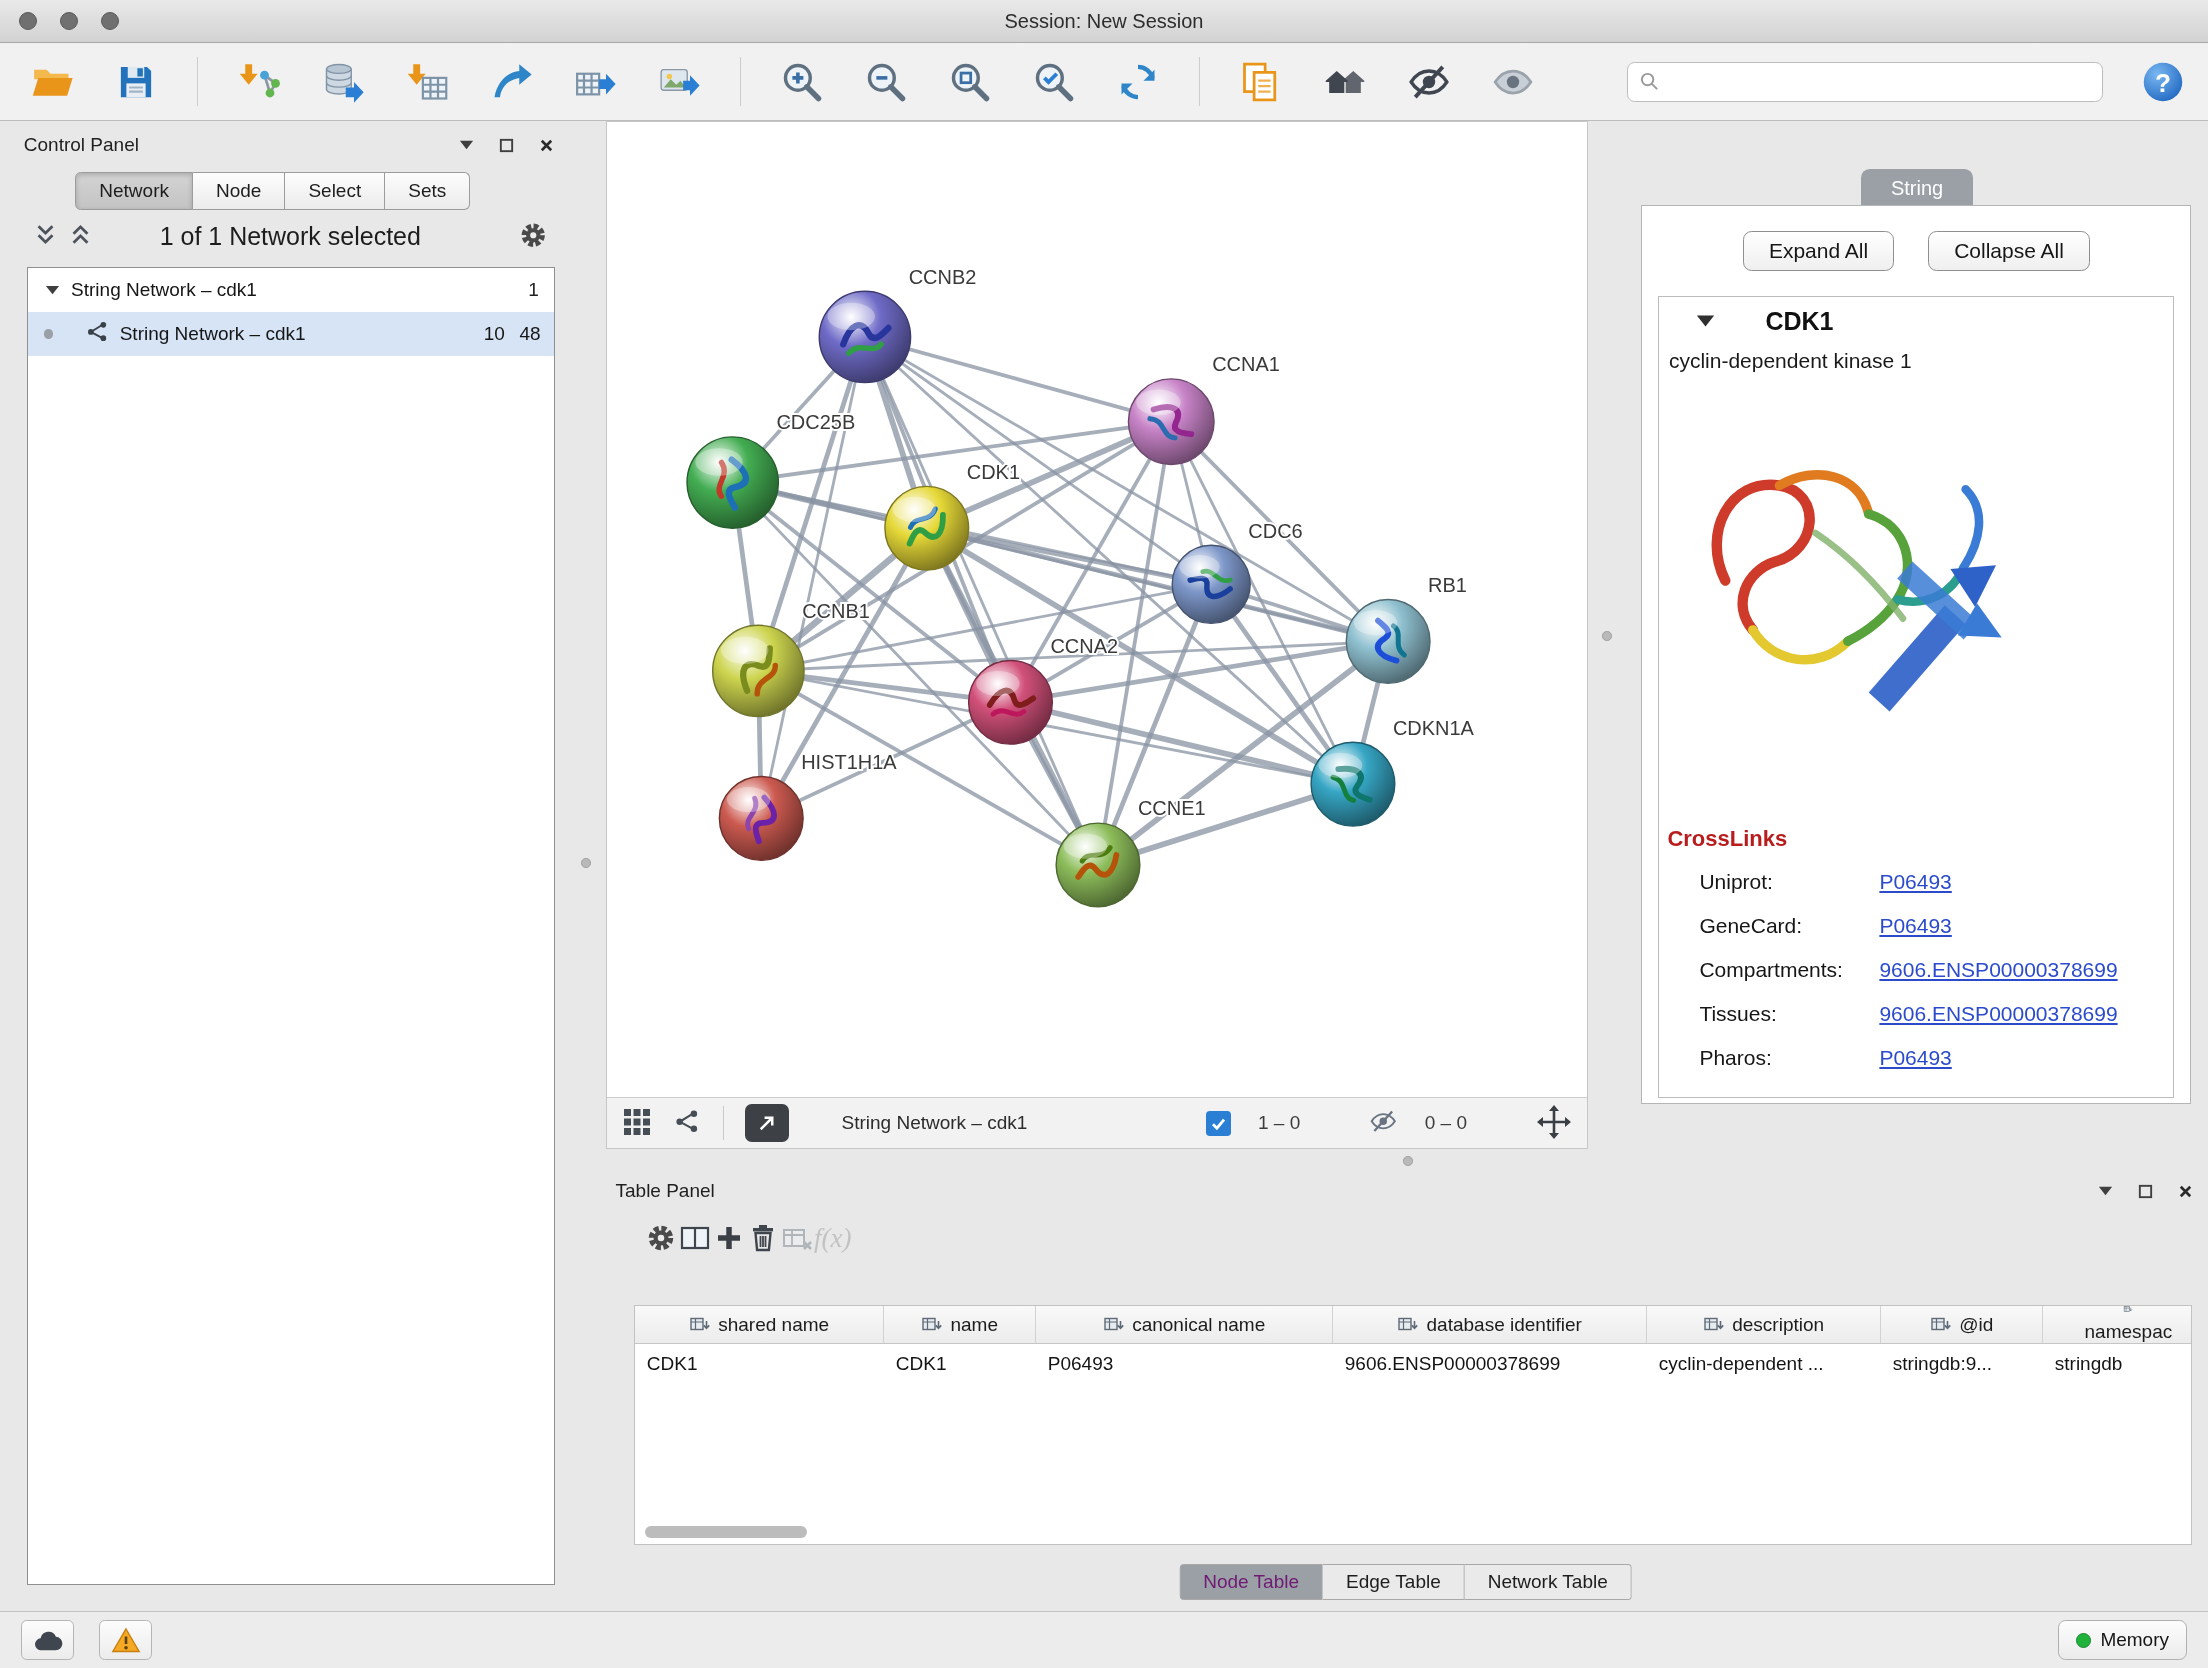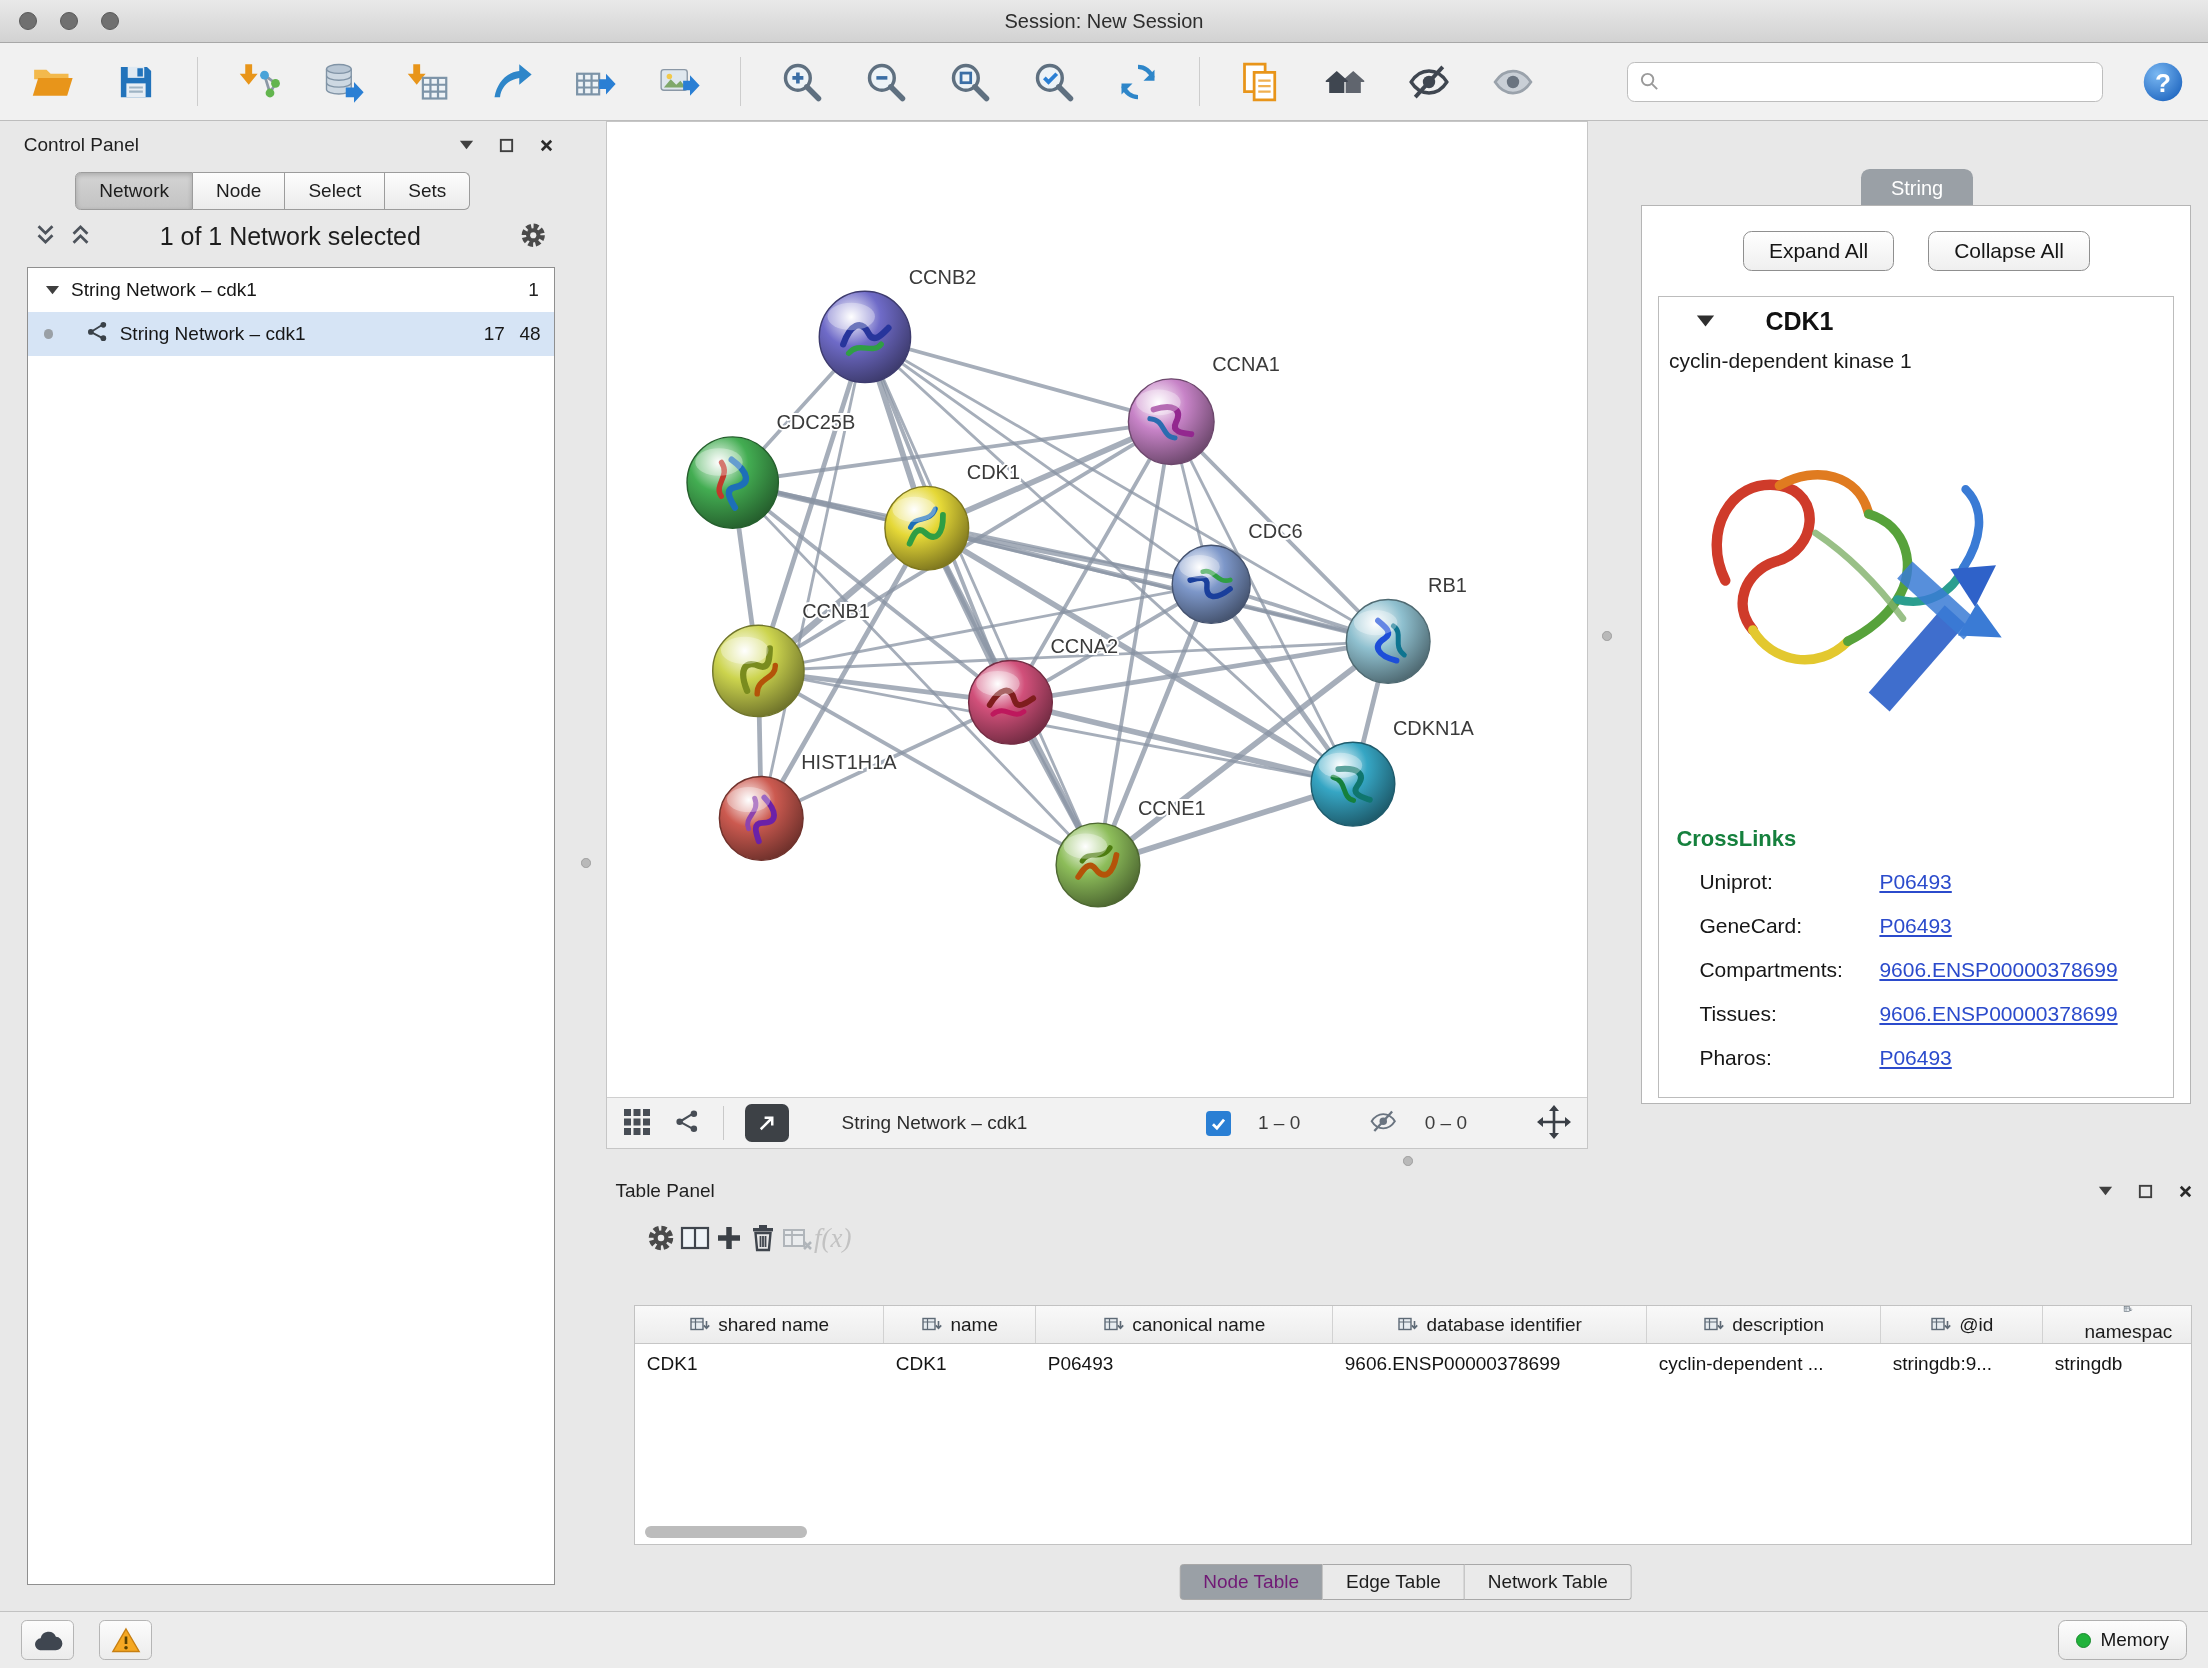--- a/index.html
+++ b/index.html
@@ -72,21 +72,21 @@
   .rp-box{position:absolute;left:11.4px;top:84px;width:550px;height:899px;background:#fff;border:1px solid #b5b5b5;}
   .rp-buttons{margin-top:25px;display:flex;justify-content:center;gap:34px;}
   .rp-btn{height:40px;padding:0 25px;border:1.9px solid #8f8f8f;border-radius:8.6px;background:linear-gradient(#ffffff,#efefef);
     font-size:21px;color:#161616;cursor:pointer;}
   .rp-section{position:absolute;left:16px;top:90px;width:516px;height:802px;border:1px solid #bcbcbc;background:#fff;overflow:hidden;}
   .rp-sec-head{display:flex;align-items:center;height:48px;}
   .rp-sec-head .tri{margin-left:36px;cursor:pointer;display:flex;}
   .rp-name{margin-left:49px;font-size:25px;font-weight:bold;color:#111;}
   .rp-desc{margin:3.8px 0 0 9.5px;font-size:21px;color:#1a1a1a;}
   .rp-img{position:absolute;left:13.3px;top:122px;}
-  .rp-xl-title{position:absolute;left:17px;top:529px;font-size:22px;font-weight:bold;color:#15803d;}
+  .rp-xl-title{position:absolute;left:8px;top:529px;font-size:22px;font-weight:bold;color:#b91c1c;}
   .rp-xrows{position:absolute;left:0;top:563px;width:100%;}
   .xrow{height:44px;display:flex;align-items:center;padding-left:40px;}
   .xlabel{width:180px;font-size:21px;color:#161616;}
   .xlink{font-size:21px;color:#2b4bcc;text-decoration:underline;cursor:pointer;white-space:nowrap;}
 
   
   .table-panel{position:absolute;left:606px;top:1172px;width:1599px;height:434px;}
   .tp-toolbar{height:53px;display:flex;align-items:center;padding-left:38px;margin-top:1.9px;}
   .tp-ic{width:34px;height:34px;display:flex;align-items:center;justify-content:center;cursor:pointer;}
   .disabled{opacity:.4;}
@@ -346,21 +346,21 @@
         <span>
           <svg width="25" height="25" viewBox="0 0 30 30">
             <path d="M8 15L21 7M8 16l13 7" stroke="#3a4148" stroke-width="2.2"></path>
             <circle cx="7" cy="15.5" r="3.4" fill="#3a4148"></circle>
               <circle cx="22" cy="7" r="3.4" fill="#3a4148"></circle>
               <circle cx="22" cy="23" r="3.4" fill="#3a4148"></circle>
           </svg>
         </span>
         <span style="width:9.5px;"></span>
         <span>String Network – cdk1</span>
-        <span style="margin-left:auto;" class="num2">17</span>
+        <span style="margin-left:auto;" class="num2">10</span>
         <span class="num3">48</span>
       </div>
     </div>
   </section>
 
   <section class="network-view">
     <svg id="net-svg" width="982" height="977" viewBox="0 0 1032 1027">
         <defs>
           <radialGradient id="ng0" cx="35%" cy="28%" r="80%">
             <stop offset="0%" stop-color="#ffffff"></stop>

